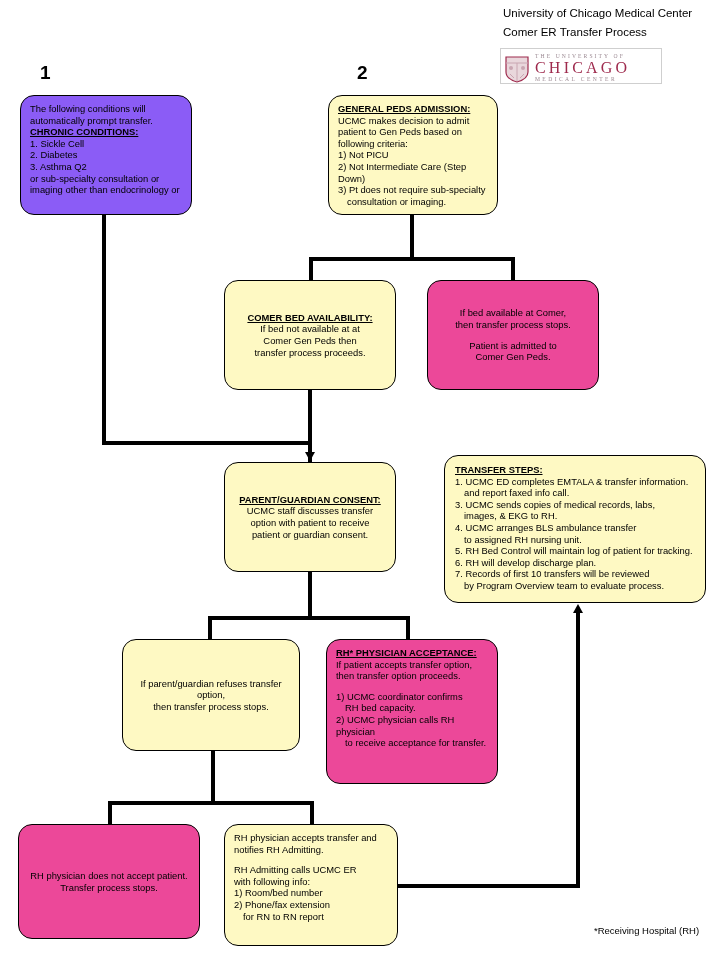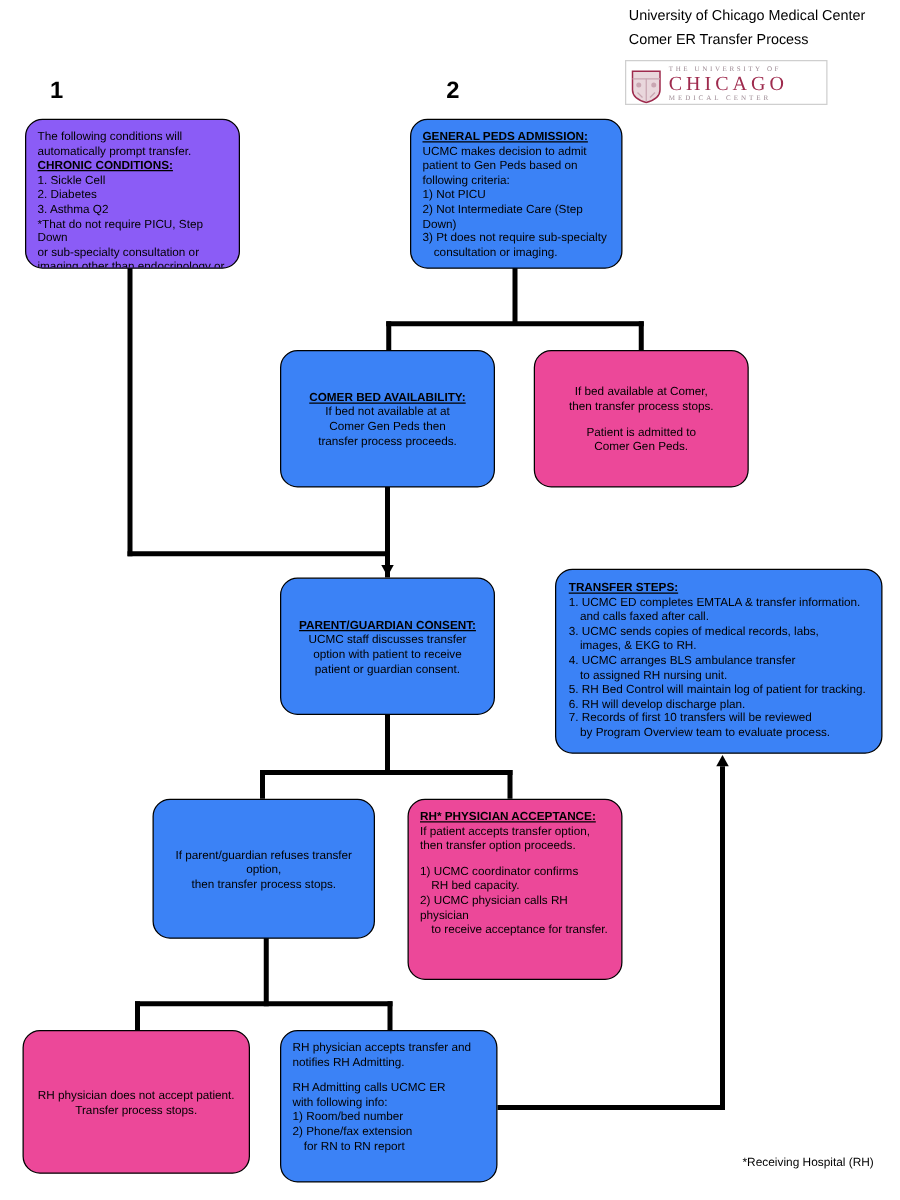--- a/index.html
+++ b/index.html
@@ -28,21 +28,21 @@
   .logo-bot{font-family:"Liberation Serif",serif;font-size:5.6px;letter-spacing:2.4px;
             color:#9c8a93;white-space:nowrap;}
 
   
   .stepnum{position:absolute;font-size:19px;font-weight:bold;color:#000;}
 
   
   .box{position:absolute;box-sizing:border-box;border:1.6px solid #000;
        border-radius:14px;padding:7px 9px;font-size:9.4px;line-height:11.6px;
        overflow:hidden;}
-  .box.yellow{background:#3b82f6;}
+  .box.yellow{background:#fef9c3;}
   .box.pink{background:#ec4899;align-items:center;}
   .box.cyan{background:#8b5cf6;}
   .box.ctr{text-align:center;}
   .box.mid{display:flex;flex-direction:column;justify-content:center;}
   .ttl{font-weight:bold;text-decoration:underline;display:inline-block;}
   .ttl-line{margin-bottom:0px;}
   .ind{padding-left:9px;}
   .sp{height:9px;}
 
   
@@ -110,21 +110,20 @@
   <div class="ln" style="left:576px;top:613px;width:4px;height:271px;"></div>
   <div class="arrow-up" style="left:572.5px;top:604px;"></div>
 
   <div class="box cyan" style="left:20px;top:95px;width:172px;height:120px;">
     <div>The following conditions will</div>
     <div>automatically prompt transfer.</div>
     <div class="ttl-line"><span class="ttl">CHRONIC CONDITIONS:</span></div>
     <div>1. Sickle Cell</div>
     <div>2. Diabetes</div>
     <div>3. Asthma Q2</div>
-    <div>*That do not require PICU, Step Down</div>
     <div>or sub-specialty consultation or</div>
     <div>imaging other than endocrinology or</div>
 
   </div>
 
   <div class="box yellow" style="left:328px;top:95px;width:170px;height:120px;">
     <div class="ttl-line"><span class="ttl">GENERAL PEDS ADMISSION:</span></div>
     <div>UCMC makes decision to admit</div>
     <div>patient to Gen Peds based on</div>
     <div>following criteria:</div>
@@ -152,21 +151,21 @@
   <div class="box yellow ctr mid" style="left:224px;top:462px;width:172px;height:110px;">
     <div class="ttl-line"><span class="ttl">PARENT/GUARDIAN CONSENT:</span></div>
     <div>UCMC staff discusses transfer</div>
     <div>option with patient to receive</div>
     <div>patient or guardian consent.</div>
   </div>
 
   <div class="box yellow" style="left:444px;top:455px;width:262px;height:148px;padding:8px 10px;">
     <div class="ttl-line"><span class="ttl">TRANSFER STEPS:</span></div>
     <div>1. UCMC ED completes EMTALA &amp; transfer information.</div>
-    <div class="ind">and calls faxed after call.</div>
+    <div class="ind">and report faxed info call.</div>
     <div>3. UCMC sends copies of medical records, labs,</div>
     <div class="ind"> images, &amp; EKG to RH.</div>
     <div>4. UCMC arranges BLS ambulance transfer</div>
     <div class="ind"> to assigned RH nursing unit.</div>
     <div>5. RH Bed Control will maintain log of patient for tracking.</div>
     <div>6. RH will develop discharge plan.</div>
     <div>7. Records of first 10 transfers will be reviewed</div>
     <div class="ind">by Program Overview team to evaluate process.</div>
   </div>
 

